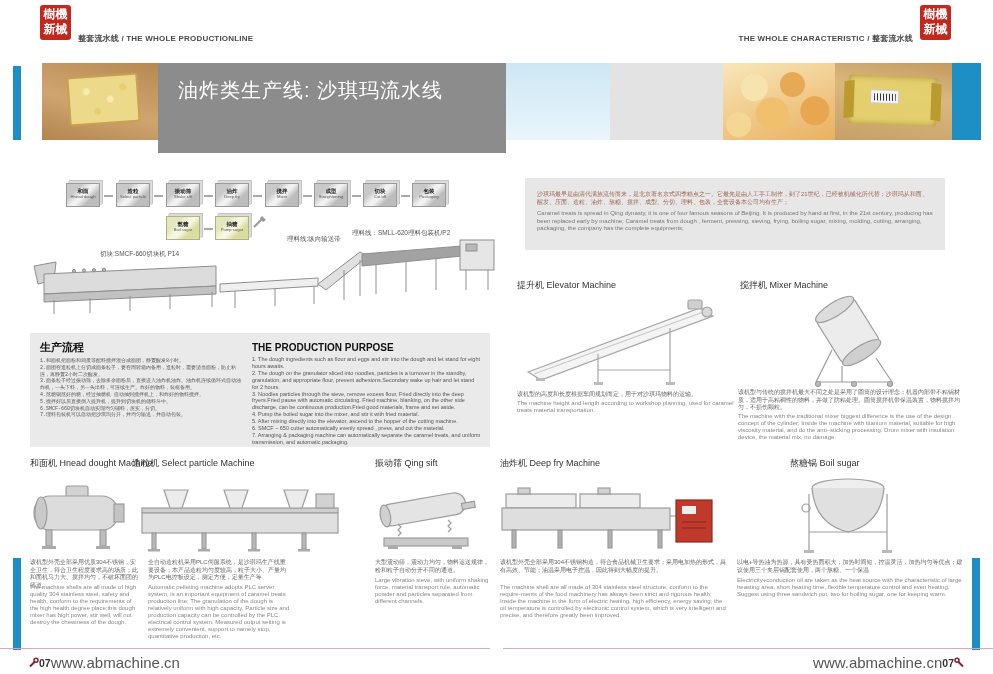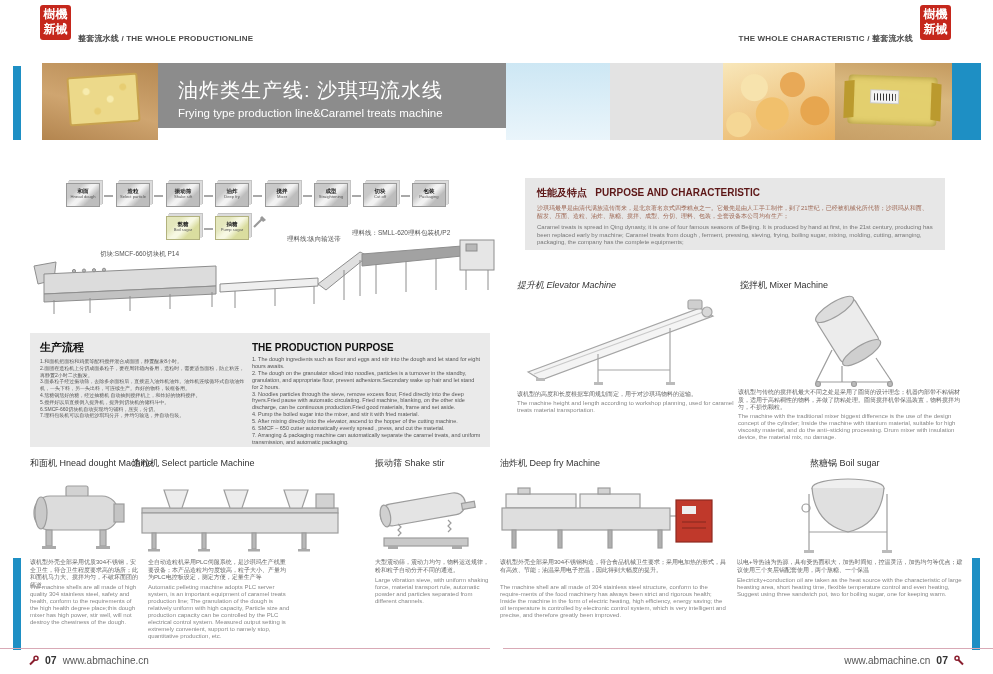--- a/index.html
+++ b/index.html
@@ -8,21 +8,21 @@
 
   
   .seal{position:absolute;width:31px;height:35px;background:#c5271c;border-radius:3px;
         color:#fff;text-align:center;font-weight:bold;font-size:12px;line-height:15px;padding-top:2px;box-sizing:border-box;}
   .hdr-label{position:absolute;top:33px;font-size:8px;color:#4a4a4a;font-weight:bold;letter-spacing:.2px;}
 
   
   .band{position:absolute;top:63px;height:77px;}
   .edgebar{position:absolute;width:8px;background:#1e8fc4;}
   .photo{position:absolute;top:63px;height:77px;overflow:hidden;}
-  .title-box{position:absolute;top:63px;left:158px;width:348px;height:65px;background:#8c8c8c;color:#fff;box-sizing:border-box;padding:14px 0 0 20px;}
+  .title-box{position:absolute;top:63px;left:158px;width:348px;height:90px;background:#8c8c8c;color:#fff;box-sizing:border-box;padding:14px 0 0 20px;}
   .title-zh{font-size:20px;letter-spacing:1px;}
   .title-en{font-size:11.5px;margin-top:3px;}
   .panel-blue{left:506px;width:104px;background:linear-gradient(180deg,#cde7f4,#eaf5fb);}
   .panel-gray{left:610px;width:113px;background:#e3e3e3;}
   .blue-block{left:952px;width:29px;background:#1e8fc4;top:63px;height:77px;position:absolute;}
 
   
   .ph1{left:42px;width:116px;background:linear-gradient(15deg,#b3854f,#cfa570 45%,#b68952);}
   .ph1 .treat{position:absolute;left:22%;top:16%;width:58%;height:58%;background:#ecd98a;border:2px solid #c8a24e;border-radius:3px;transform:rotate(-4deg);
       background-image:radial-gradient(circle at 25% 30%,#f7ecae 0 3px,transparent 4px),radial-gradient(circle at 60% 50%,#f7ecae 0 3px,transparent 4px),radial-gradient(circle at 40% 75%,#e7cd72 0 3px,transparent 4px),radial-gradient(circle at 80% 25%,#e7cd72 0 3px,transparent 4px);}
@@ -40,21 +40,21 @@
   .fbox-zh{font-size:5.5px;font-weight:bold;color:#222;padding-top:4px;line-height:6px;}
   .fbox-en{font-size:4.5px;color:#555;line-height:6px;transform:scale(.92);}
   .fconn{position:absolute;top:195px;width:9px;height:2px;background:#a8a8a8;}
   .fconn.sugar{top:228px;}
 
   
   .line-label{position:absolute;font-size:6.5px;color:#555;}
 
   
   .proc-panel{position:absolute;left:30px;top:333px;width:460px;height:114px;background:#eaeaea;}
-  .proc-zh{position:absolute;left:10px;top:7px;width:205px;}
+  .proc-zh{position:absolute;left:10px;top:7px;width:205px;font-family:Liberation Mono, monospace;}
   .proc-zh h3{margin:0 0 3px 0;font-size:11px;color:#111;}
   .proc-zh div{font-size:5px;line-height:6.8px;color:#555;}
   .proc-en{position:absolute;left:222px;top:9px;width:230px;}
   .proc-en h3{margin:0 0 3px 0;font-size:10px;color:#111;}
   .proc-en div{font-size:5.5px;line-height:6.9px;color:#555;}
 
   
   .purpose{position:absolute;left:525px;top:178px;width:420px;height:72px;background:#e7e7e7;box-sizing:border-box;padding:8px 12px;}
   .purpose .ttl{font-size:10px;font-weight:bold;color:#5d1717;}
   .purpose .zh{margin-top:4px;font-size:6px;line-height:8px;color:#9d6753;}
@@ -62,23 +62,23 @@
 
   
   .m-title{position:absolute;font-size:9px;color:#333;}
   .m-zh{position:absolute;font-size:6px;line-height:7.5px;color:#666;}
   .m-en{position:absolute;font-size:6px;line-height:7px;color:#888;}
   .m-art{position:absolute;}
   svg{display:block;}
 
   
   .hairline{position:absolute;top:648px;height:1px;background:#d9aab6;}
-  .footer{position:absolute;top:654px;display:flex;align-items:center;gap:6px;}
+  .footer{position:absolute;top:654px;display:flex;align-items:center;}
   .pg-num{font-size:10.5px;font-weight:bold;color:#333;}
-  .site{font-size:10px;color:#555;}
+  .site{font-size:15px;color:#555;}
 </style>
 </head>
 <body>
 
 <div id="page">
 
   <div class="seal" style="left:40px;top:5px;">
     <div>樹機</div>
     <div>新械</div>
   </div>
@@ -88,21 +88,20 @@
     <div>樹機</div>
     <div>新械</div>
   </div>
 
   <div class="edgebar" style="left:13px;top:66px;height:74px;"></div>
   <div class="photo ph1">
       <div class="treat"></div>
     </div>
   <div class="title-box">
     <div class="title-zh">油炸类生产线: 沙琪玛流水线</div>
-    <div class="title-en">Frying type production line&amp;Caramel treats machine</div>
   </div>
   <div class="band panel-blue" style="position:absolute;"></div>
   <div class="band panel-gray" style="position:absolute;"></div>
   <div class="photo" style="left:723px;width:112px;background:
       radial-gradient(circle at 28% 32%,#f7e3ad 0 13px,transparent 14px),
       radial-gradient(circle at 62% 28%,#e8a957 0 12px,transparent 13px),
       radial-gradient(circle at 44% 66%,#f1c06c 0 16px,transparent 17px),
       radial-gradient(circle at 82% 62%,#e7a64f 0 14px,transparent 15px),
       radial-gradient(circle at 14% 80%,#f5d795 0 12px,transparent 13px),
       linear-gradient(160deg,#f8e7ba,#e9b05f);"></div>
@@ -218,29 +217,25 @@
       <div>2. The dough on the granulator sliced into noodles, particles is a turnover in the standby, granulation, and appropriate flour, prevent adhesions.Secondary wake up hair and let stand for 2 hours.</div>
       <div>3. Noodles particles through the sieve, remove excess flour, Fried directly into the deep fryers.Fried pause with automatic circulating. Fried machine, blanking, on the other side discharge, can be continuous production.Fried good materials, frame and set aside.</div>
       <div>4. Pump the boiled sugar into the mixer, and stir it with fried material.</div>
       <div>5. After mixing directly into the elevator, ascend to the hopper of the cutting machine.</div>
       <div>6. SMCF – 650 cutter automatically evenly spread , press, and cut the material.</div>
       <div>7. Arranging &amp; packaging machine can automatically separate the caramel treats, and uniform transmission, and automatic packaging.</div>
     </div>
   </div>
 
   <div class="purpose">
-    <div class="ttl">
-      <span>性能及特点</span>&nbsp;&nbsp;
-      <span>PURPOSE AND CHARACTERISTIC</span>
-    </div>
     <div class="zh">沙琪玛最早是由清代满族流传而来，是北京著名京式四季糕点之一。它最先是由人工手工制作，到了21世纪，已经被机械化所代替；沙琪玛从和面、醒发、压面、造粒、油炸、熬糖、搅拌、成型、分切、理料、包装，全套设备本公司均有生产；</div>
     <div class="en">Caramel treats is spread in Qing dynasty, it is one of four famous seasons of Beijing. It is produced by hand at first, in the 21st century, producing has been replaced early by machine; Caramel treats from dough , ferment, pressing, sieving, frying, boiling sugar, mixing, molding, cutting, arranging, packaging, the company has the complete equipments;</div>
   </div>
 
-  <div class="m-title" style="left:517px;top:279px;font-style:italic;">提升机 Elevator Machine</div>
+  <div class="m-title" style="left:517px;top:279px;">提升机 Elevator Machine</div>
   <svg class="m-art" style="left:520px;top:292px;" width="215" height="95" viewBox="0 0 215 95">
     <g stroke="#a5a5a5" stroke-width="1.2">
       <polygon points="8,80 180,16 193,24 21,88" fill="#f4f4f4"></polygon>
       <line x1="14" y1="82" x2="186" y2="19" stroke="#c9c9c9"></line>
       <circle cx="187" cy="20" r="5" fill="#d8d8d8"></circle>
       <rect x="168" y="8" width="14" height="9" rx="2" fill="#cfcfcf"></rect>
       <line x1="78" y1="62" x2="78" y2="90"></line>
         <line x1="150" y1="36" x2="150" y2="90"></line>
       <line x1="78" y1="78" x2="150" y2="78"></line>
       <rect x="74" y="90" width="9" height="3" fill="#bbb" stroke="none"></rect>
@@ -302,21 +297,21 @@
         <rect x="164" y="63" width="4" height="16" fill="#b8b8b8"></rect>
       <rect x="10" y="79" width="12" height="2.5" fill="#aaa" stroke="none"></rect>
         <rect x="60" y="79" width="12" height="2.5" fill="#aaa" stroke="none"></rect>
       <rect x="110" y="79" width="12" height="2.5" fill="#aaa" stroke="none"></rect>
         <rect x="160" y="79" width="12" height="2.5" fill="#aaa" stroke="none"></rect>
     </g>
   </svg>
   <div class="m-zh" style="left:148px;top:559px;width:142px;">全自动造粒机采用PLC伺服系统，是沙琪玛生产线重要设备；本产品造粒均匀度较高，粒子大小、产量均为PLC电控板设定，测定方便，定量生产等</div>
   <div class="m-en" style="left:148px;top:584px;width:142px;">Automatic pelleting machine adopts PLC server system, is an important equipment of caramel treats production line; The granulation of the dough is relatively uniform with high capacity, Particle size and production capacity can be controlled by the PLC electrical control system. Measured output setting is extremely convenient, support to namely stop, quantitative production, etc.</div>
 
-  <div class="m-title" style="left:375px;top:457px;">振动筛 Shake stir</div>
+  <div class="m-title" style="left:375px;top:457px;">振动筛 Qing sift</div>
   <svg class="m-art" style="left:368px;top:470px;" width="115" height="85" viewBox="0 0 115 85">
     <g stroke="#9d9d9d" stroke-width="1.2">
       <g transform="rotate(-10 57 40)">
         <rect x="12" y="28" width="86" height="22" rx="11" fill="#e4e4e4"></rect>
         <ellipse cx="17" cy="39" rx="5" ry="11" fill="#d0d0d0"></ellipse>
         <rect x="94" y="40" width="13" height="6" fill="#cccccc"></rect>
       </g>
       <path d="M30,54 l3,3 -3,3 3,3 -3,3" fill="none"></path>
       <path d="M80,50 l3,3 -3,3 3,3 -3,3" fill="none"></path>
       <rect x="16" y="68" width="84" height="8" fill="#c9c9c9"></rect>
@@ -342,21 +337,21 @@
       <line x1="172" y1="46" x2="178" y2="46"></line>
       <rect x="178" y="30" width="36" height="42" fill="#c0392b" stroke="#8e2a20"></rect>
       <rect x="184" y="36" width="14" height="8" fill="#eee" stroke="none"></rect>
       <line x1="184" y1="52" x2="208" y2="52" stroke="#8e2a20"></line>
       <line x1="184" y1="58" x2="208" y2="58" stroke="#8e2a20"></line>
     </g>
   </svg>
   <div class="m-zh" style="left:500px;top:559px;width:228px;">该机型外壳全部采用304不锈钢构造，符合食品机械卫生要求；采用电加热的形式，具有高效、节能；油温采用电子控温，因此得到大幅度的提升。</div>
   <div class="m-en" style="left:500px;top:584px;width:228px;">The machine shell are all made of 304 stainless steel structure, conform to the require-ments of the food machinery has always been strict and rigorous health; Inside the machine in the form of electric heating, high efficiency, energy saving; the oil temperature is controlled by electronic control system, which is very intelligent and precise, and therefore greatly been improved.</div>
 
-  <div class="m-title" style="left:810px;top:457px;">熬糖锅 Boil sugar</div>
+  <div class="m-title" style="left:790px;top:457px;">熬糖锅 Boil sugar</div>
   <svg class="m-art" style="left:793px;top:462px;" width="110" height="95" viewBox="0 0 110 95">
     <g stroke="#9d9d9d" stroke-width="1.2">
       <ellipse cx="55" cy="26" rx="36" ry="9" fill="#efefef"></ellipse>
       <path d="M19,26 Q22,62 55,70 Q88,62 91,26" fill="#e0e0e0"></path>
       <line x1="16" y1="32" x2="16" y2="88"></line>
         <line x1="94" y1="32" x2="94" y2="88"></line>
       <line x1="16" y1="70" x2="94" y2="70"></line>
       <circle cx="13" cy="46" r="4" fill="none"></circle>
       <rect x="11" y="88" width="10" height="3" fill="#bbb" stroke="none"></rect>
       <rect x="89" y="88" width="10" height="3" fill="#bbb" stroke="none"></rect>

